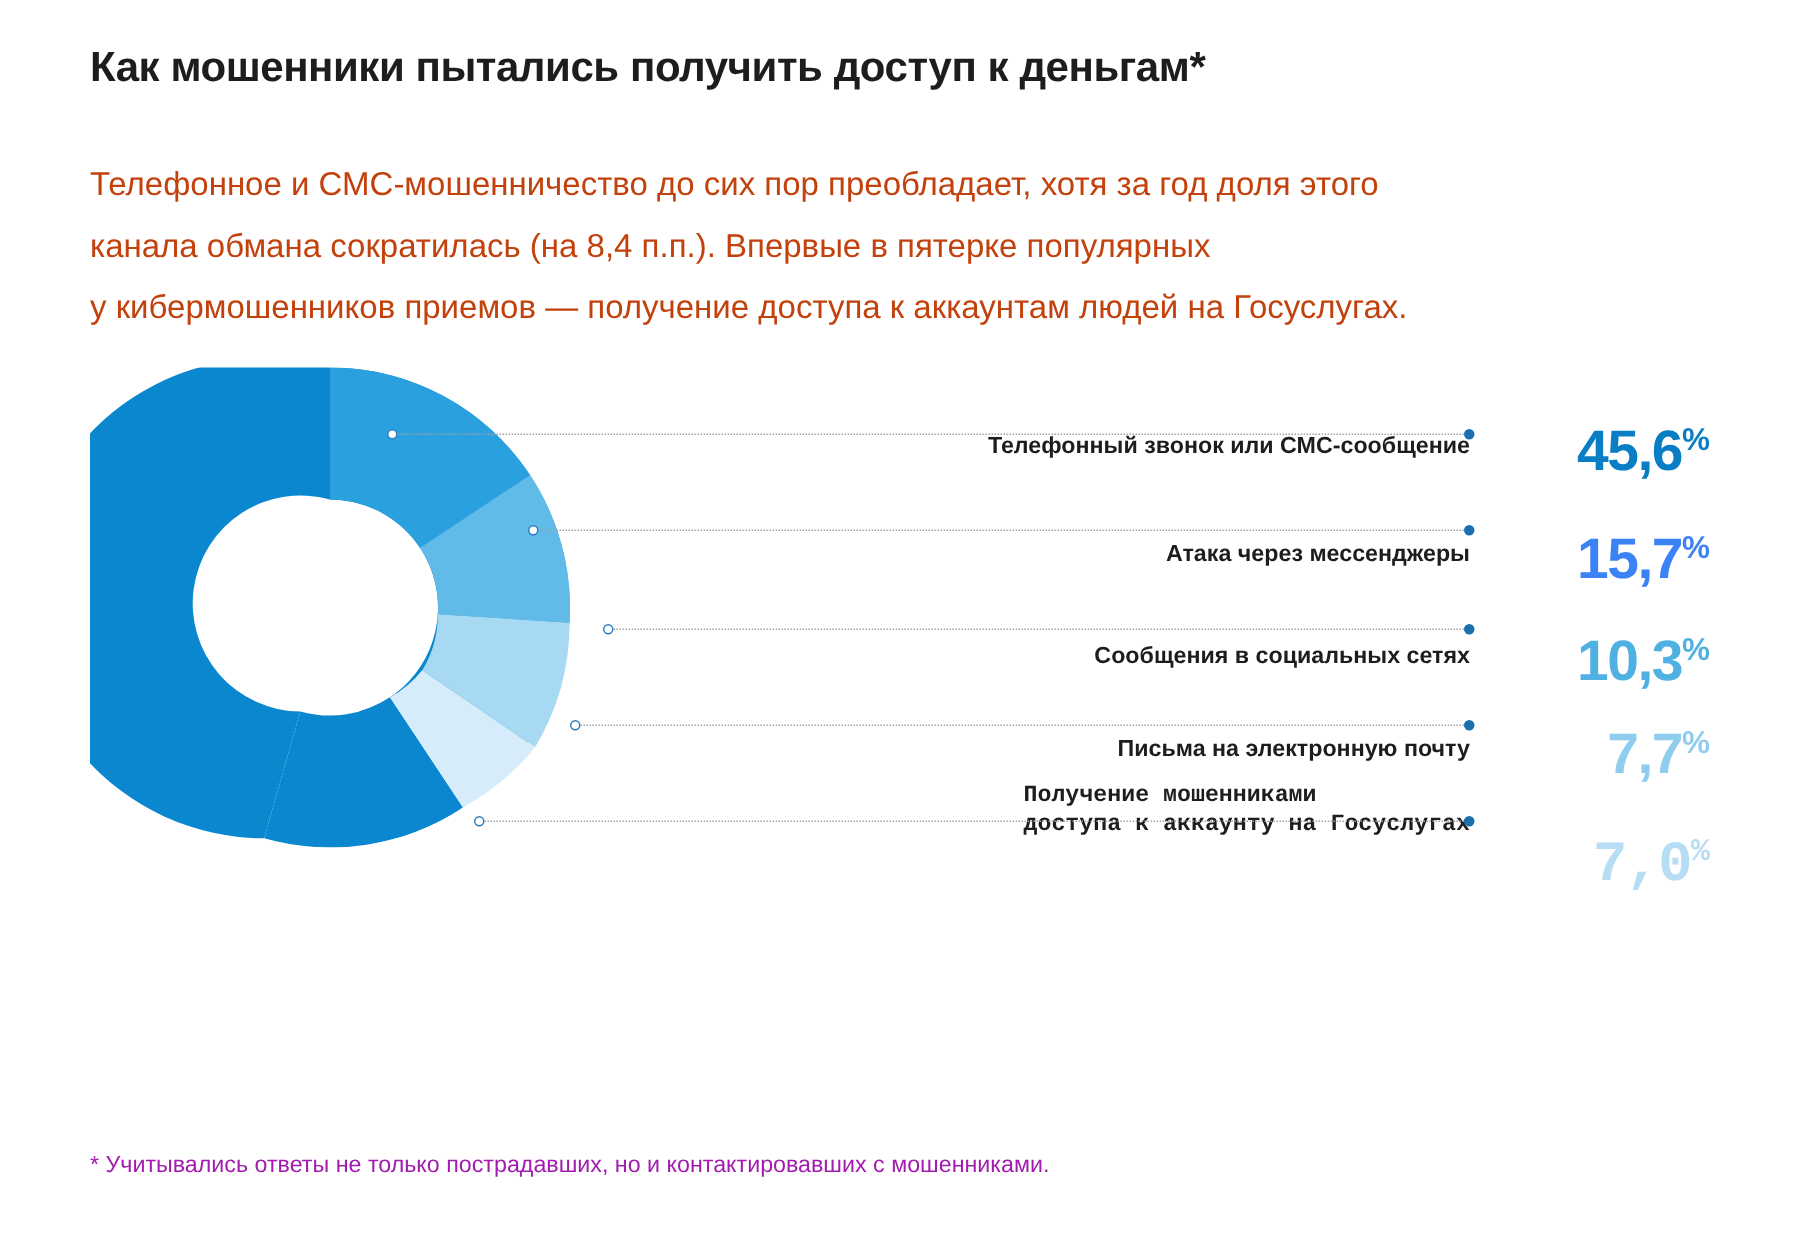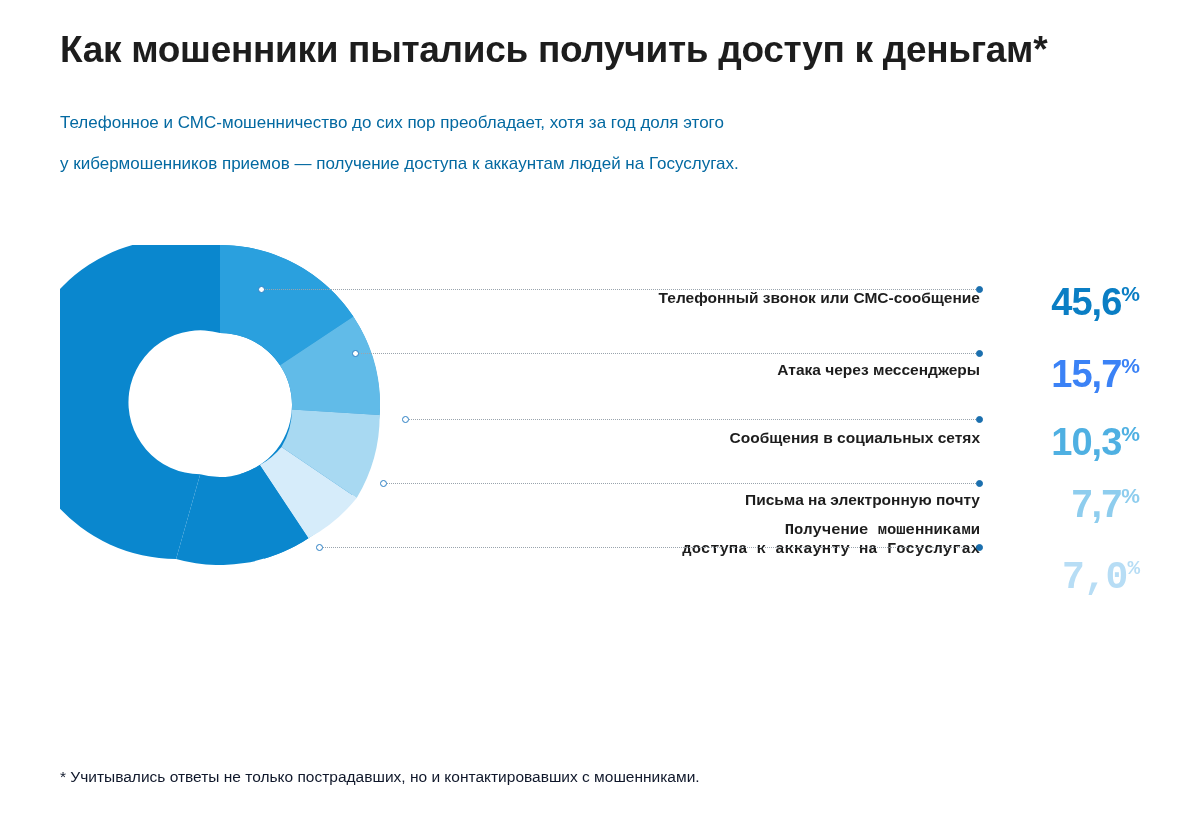--- a/index.html
+++ b/index.html
@@ -19,34 +19,34 @@
     width: 1200px;
     height: 835px;
     box-sizing: border-box;
     padding: 0 60px;
   }
   .title {
     position: absolute;
     left: 60px;
     top: 28px;
     width: 1080px;
-    font-size: 37px;
+    font-size: 28px;
     font-weight: bold;
     letter-spacing: -0.3px;
     color: #1d1d1d;
     line-height: 1.2;
   }
   .intro {
     position: absolute;
     left: 60px;
     top: 102px;
     width: 1020px;
-    font-size: 17px;
+    font-size: 22px;
     line-height: 41px;
-    color: #0369a1;
+    color: #c2410c;
   }
   .intro p { margin: 0; }
 
   
   .chart-area {
     position: absolute;
     left: 60px;
     top: 245px;
     width: 1080px;
     height: 360px;
@@ -77,21 +77,21 @@
   .row {
     position: absolute;
     left: 0;
     width: 750px;
     height: 56px;
   }
   .row .label {
     position: absolute;
     right: 160px;
     bottom: 4px;
-    text-align: right;
+    text-align: left;
     font-size: 15.5px;
     font-weight: bold;
     color: #1d1d1d;
     line-height: 19px;
     white-space: nowrap;
   }
   .row .value {
     position: absolute;
     right: 0px;
     bottom: -10px;
@@ -135,32 +135,33 @@
     color: #3a3a3a;
   }
   .outro p { margin: 0; }
 
   .footnote {
     position: absolute;
     left: 60px;
     top: 768px;
     width: 1020px;
     font-size: 15.5px;
-    color: #0f172a;
+    color: #a21caf;
   }
 </style>
 </head>
 <body>
 
 <div class="page">
 
   <div class="title">Как мошенники пытались получить доступ к деньгам*</div>
 
   <div class="intro">
     <p>Телефонное и СМС-мошенничество до сих пор преобладает, хотя за год доля этого</p>
+    <p>канала обмана сократилась (на 8,4 п.п.). Впервые в пятерке популярных</p>
     <p>у кибермошенников приемов — получение доступа к аккаунтам людей на Госуслугах.</p>
   </div>
 
   <div class="chart-area">
 
     <div class="donut-wrap">
       <svg class="donut" viewBox="0 0 320 320">
 
         <g transform="translate(160,160)">
 

